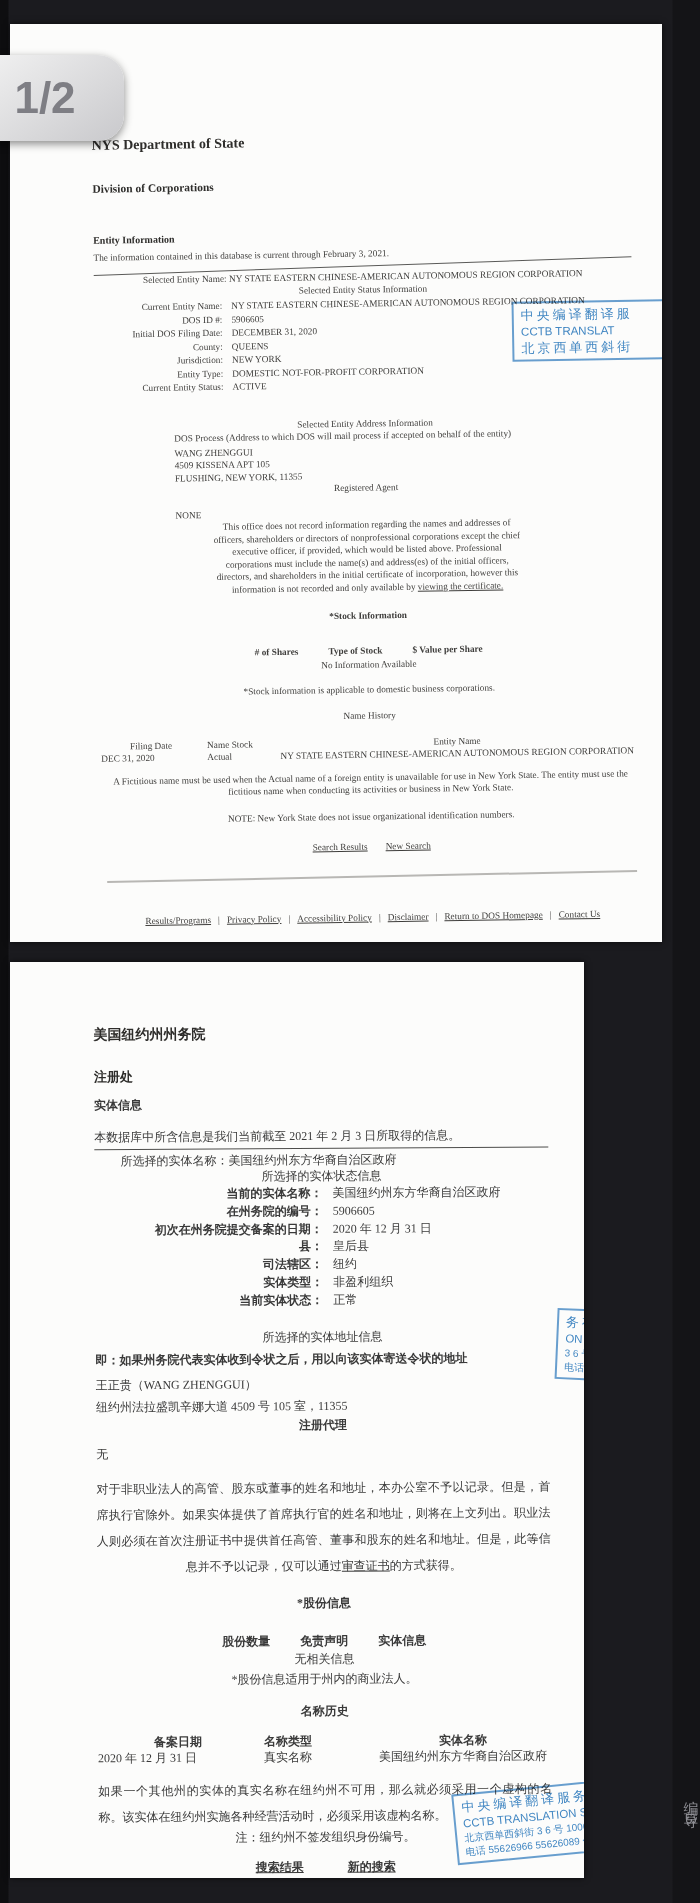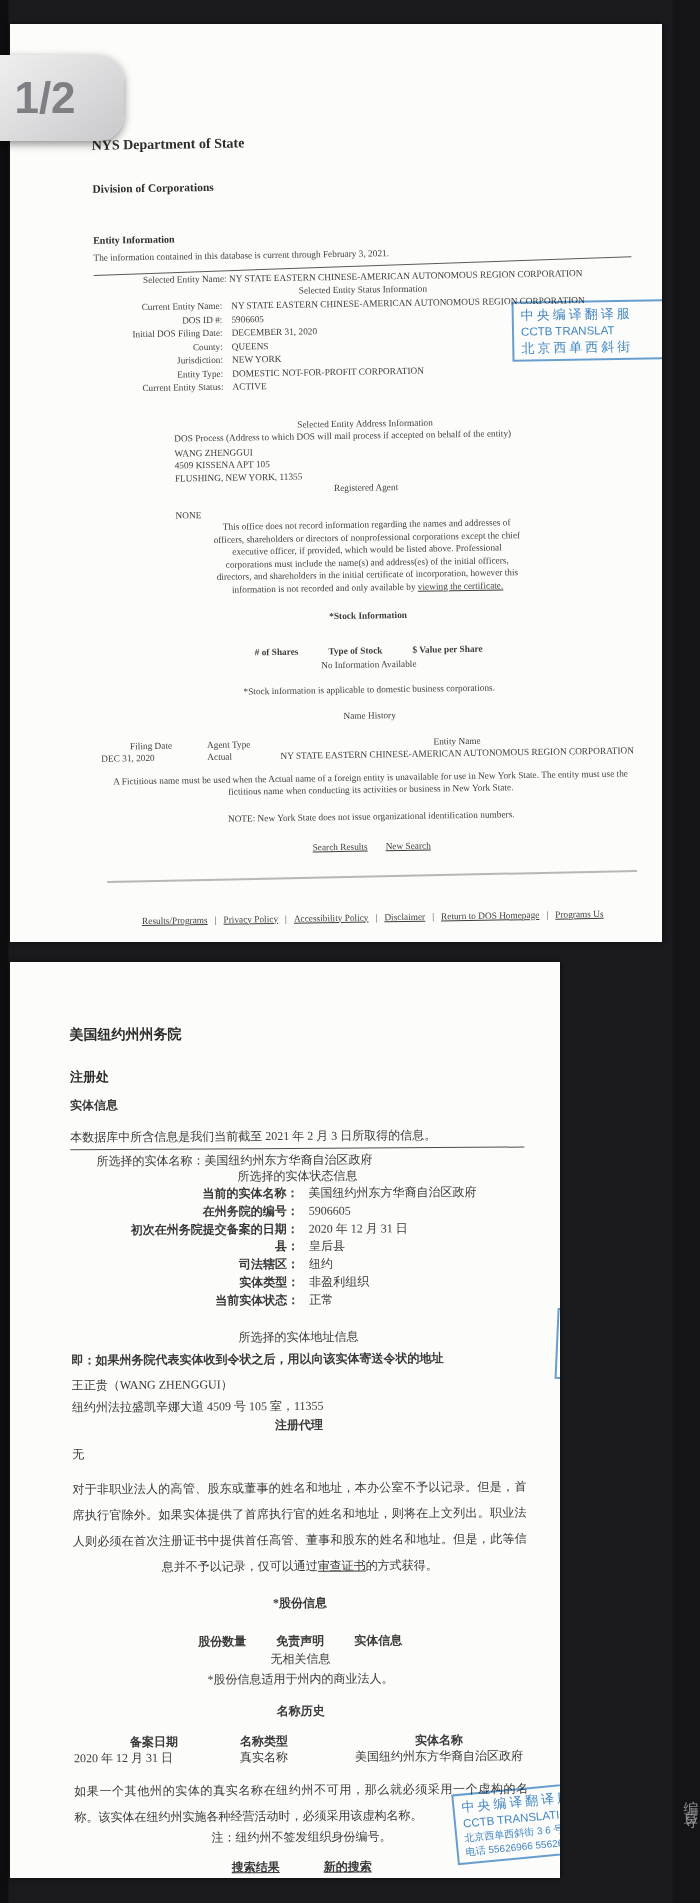--- a/index.html
+++ b/index.html
@@ -3,21 +3,21 @@
 <meta charset="utf-8">
 <style>
   html,body{margin:0;padding:0;}
   body{
     width:700px;height:1903px;position:relative;overflow:hidden;
     background:linear-gradient(90deg,#0e0e10 0px,#0e0e10 8px,#1b1b1f 9px,#1b1b1f 672px,#141417 673px,#141417 700px);
     font-family:"Liberation Serif", serif;
   }
   .page{position:absolute;left:10px;background:#fcfcfb;overflow:hidden;box-shadow:0 0 6px rgba(0,0,0,.65);}
   #page1{top:24px;width:652px;height:918px;}
-  #page2{top:962px;width:550px;height:916px;}
+  #page2{top:962px;width:550px;height:916px;padding-left:24px;}
   .p1-inner{position:relative;z-index:1;padding:112px 30px 0 84px;color:#3f3e3c;font-size:9.3px;line-height:12.5px;transform:rotate(-0.9deg);transform-origin:50% 30%;}
   .p2-inner{position:relative;z-index:1;padding:64px 34px 0 62px;color:#3a3a3a;font-size:12px;line-height:16px;transform:rotate(-0.35deg);}
   .b{font-weight:bold;}
   .c{text-align:center;}
   .u{text-decoration:underline;}
   .t1{font-size:14px;font-weight:bold;color:#2e2d2b;}
   .t2{font-size:11.5px;font-weight:bold;color:#2e2d2b;}
   .t3{font-size:10px;font-weight:bold;color:#2e2d2b;}
   .mt2{margin-top:2px;}.mt4{margin-top:4px;}.mt6{margin-top:6px;}
   .mt10{margin-top:10px;}.mt12{margin-top:12px;}.mt14{margin-top:14px;}.mt16{margin-top:16px;}
@@ -102,21 +102,21 @@
     <div class="stockcols mt22">
       <span># of Shares</span>
       <span>Type of Stock</span>
       <span>$ Value per Share</span>
     </div>
     <div class="c mt2">No Information Available</div>
     <div class="c mt12">*Stock information is applicable to domestic business corporations.</div>
     <div class="c mt14">Name History</div>
     <div class="nh1 mt14">
       <span class="c">Filing Date</span>
-      <span>Agent Type</span>
+      <span>Name Stock</span>
       <span class="c">Entity Name</span>
     </div>
     <div class="nh1">
       <span>DEC 31, 2020</span>
       <span>Actual</span>
       <span class="c">NY STATE EASTERN CHINESE-AMERICAN AUTONOMOUS REGION CORPORATION</span>
     </div>
     <p class="c mt10" style="margin-bottom:0;">A Fictitious name must be used when the Actual name of a foreign entity is unavailable for use in New York State. The entity must use the fictitious name when conducting its activities or business in New York State.</p>
     <div class="c mt14">NOTE: New York State does not issue organizational identification numbers.</div>
     <div class="links mt18">
@@ -128,21 +128,21 @@
       <span class="u">Results/Programs</span>
       <span>|</span>
       <span class="u">Privacy Policy</span>
       <span>|</span>
       <span class="u">Accessibility Policy</span>
       <span>|</span>
       <span class="u">Disclaimer</span>
       <span>|</span>
       <span class="u">Return to DOS Homepage</span>
       <span>|</span>
-      <span class="u">Programs Us</span>
+      <span class="u">Contact Us</span>
     </div>
   </div>
   <div class="stamp" id="stamp-p1">
     <div class="zh">中央编译翻译服</div>
     <div class="en">CCTB TRANSLAT</div>
     <div class="zh">北京西单西斜街</div>
   </div>
 </div>
 
 <div class="page" id="page2">

